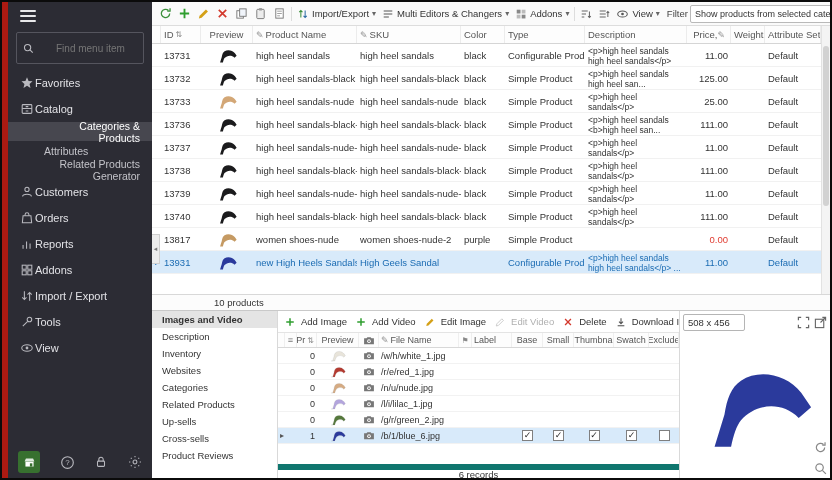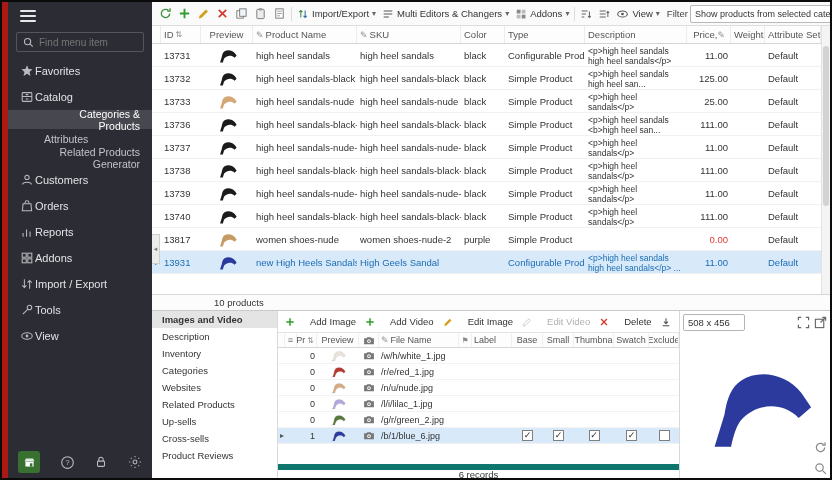--- a/index.html
+++ b/index.html
@@ -7,21 +7,21 @@
   body { font-family: "Liberation Sans", sans-serif; font-size: 10px; color: #333; background:#fff; }
 
   .frame { width: 832px; height: 480px; border: 2px solid #0b0b0b; display: flex; background: #fff; }
   .red-strip { width: 6px; background: #ab1a12; flex: 0 0 auto; }
 
   
   .sidebar { width: 144px; background: #2c2c34; color: #d8d8dc; display: flex; flex-direction: column; flex: 0 0 auto; }
   .sb-top { height: 28px; display: flex; align-items: center; padding: 0 12px; }
   .hamburger { width: 16px; cursor: pointer; }
   .hamburger span { display: block; height: 2px; background: #e8e8ea; margin: 3px 0; border-radius: 1px; }
-  .sb-search { margin: 2px 8px 6px; height: 20px; border: 1px solid #55555e; border-radius: 2px; display: flex; align-items: center; gap: 5px; padding: 0 6px; }
+  .sb-search { margin: 2px 8px 6px; height: 32px; border: 1px solid #55555e; border-radius: 2px; display: flex; align-items: center; gap: 22px; padding: 0 6px; }
   .sb-search input { flex:1; min-width:0; background: transparent; border: 0; outline: none; color: #a9a9b0; font-size: 10px; font-family: inherit; }
   .sb-item { height: 26px; display: flex; align-items: center; gap: 1px; padding: 0 12px; font-size: 11px; color: #e2e2e6; cursor: pointer; }
   .sb-item svg { flex: 0 0 auto; }
   .sb-sub { height: 19px; display: flex; align-items: center; padding: 0 12px 0 36px; font-size: 10.5px; color: #c3c3c9; cursor: pointer; text-align: right; }
   .sb-sub.selected { background: #47474f; color: #ffffff; }
   .sb-bottom { margin-top: auto; height: 32px; display: flex; align-items: center; justify-content: space-between; padding: 0 10px; }
   .green-app { width: 22px; height: 22px; background: #37702f; border-radius: 3px; display: grid; place-items: center; cursor: pointer; }
   .sb-ic { stroke: #b9b9bf; fill: none; stroke-width: 1.2; }
   .sb-ic-f { fill: #b9b9bf; stroke: none; }
 
@@ -72,21 +72,21 @@
   .grid-status { height: 16px; flex: 0 0 auto; display: flex; align-items: center; padding-left: 62px; font-size: 9.5px; color: #333; border-bottom: 1px solid #c9c9c9; background: #fcfcfc; }
 
   
   .bottom { flex: 1; min-height: 0; display: flex; }
   .tabs { width: 126px; flex: 0 0 auto; border-right: 1px solid #d9d9d9; background: #fff; }
   .tab { height: 17px; display: flex; align-items: center; padding: 0 10px; font-size: 9.5px; color: #333; cursor: pointer; white-space: nowrap; overflow: hidden; }
   .tab.selected { background: #e4e4e4; font-weight: bold; }
 
   .images-pane { flex: 1; min-width: 0; display: flex; flex-direction: column; border-right: 1px solid #d9d9d9; }
   .img-toolbar { height: 22px; flex: 0 0 auto; display: flex; align-items: center; gap: 1px; padding: 0 3px; border-bottom: 1px solid #e4e4e4; white-space: nowrap; overflow: hidden; font-size: 9.5px; }
-  .ibtn { height: 18px; display: inline-flex; align-items: center; gap: 15px; padding: 0 4px; cursor: pointer; border-radius: 2px; color:#333; flex: 0 0 auto; }
+  .ibtn { height: 18px; display: inline-flex; align-items: center; gap: 6px; padding: 0 4px; cursor: pointer; border-radius: 2px; color:#333; flex: 0 0 auto; }
   .ibtn.disabled { color: #b0b0b0; }
   .ibtn.disabled svg * { stroke: #c5c5c5 !important; fill: none !important; }
 
   .ihead { display: flex; height: 15px; align-items: center; border-bottom: 1px solid #d8d8d8; background: #fdfdfd; color: #555; font-size: 9px; flex: 0 0 auto; }
   .ihead > div { border-right: 1px solid #efefef; height: 100%; }
   .ic { display: flex; align-items: center; padding: 0 2px; overflow: hidden; white-space: nowrap; }
   .ic-marker { width: 7px; }
   .ic-sort { width: 12px; justify-content: center; color:#777; }
   .ic-pr { width: 20px; justify-content: flex-end; }
   .ic-prev { width: 42px; justify-content: center; }
@@ -582,22 +582,22 @@
 
     <div class="grid-status">
         <span>10 products</span>
       </div>
 
     <div class="bottom">
       <div class="tabs">
         <div class="tab selected">Images and Video</div>
         <div class="tab">Description</div>
         <div class="tab">Inventory</div>
+        <div class="tab">Websites</div>
         <div class="tab">Categories</div>
-        <div class="tab">Websites</div>
         <div class="tab">Related Products</div>
         <div class="tab">Up-sells</div>
         <div class="tab">Cross-sells</div>
         <div class="tab">Product Reviews</div>
       </div>
 
       <div class="images-pane">
         <div class="img-toolbar">
           <div class="ibtn">
               <svg width="10" height="10" viewBox="0 0 12 12">

